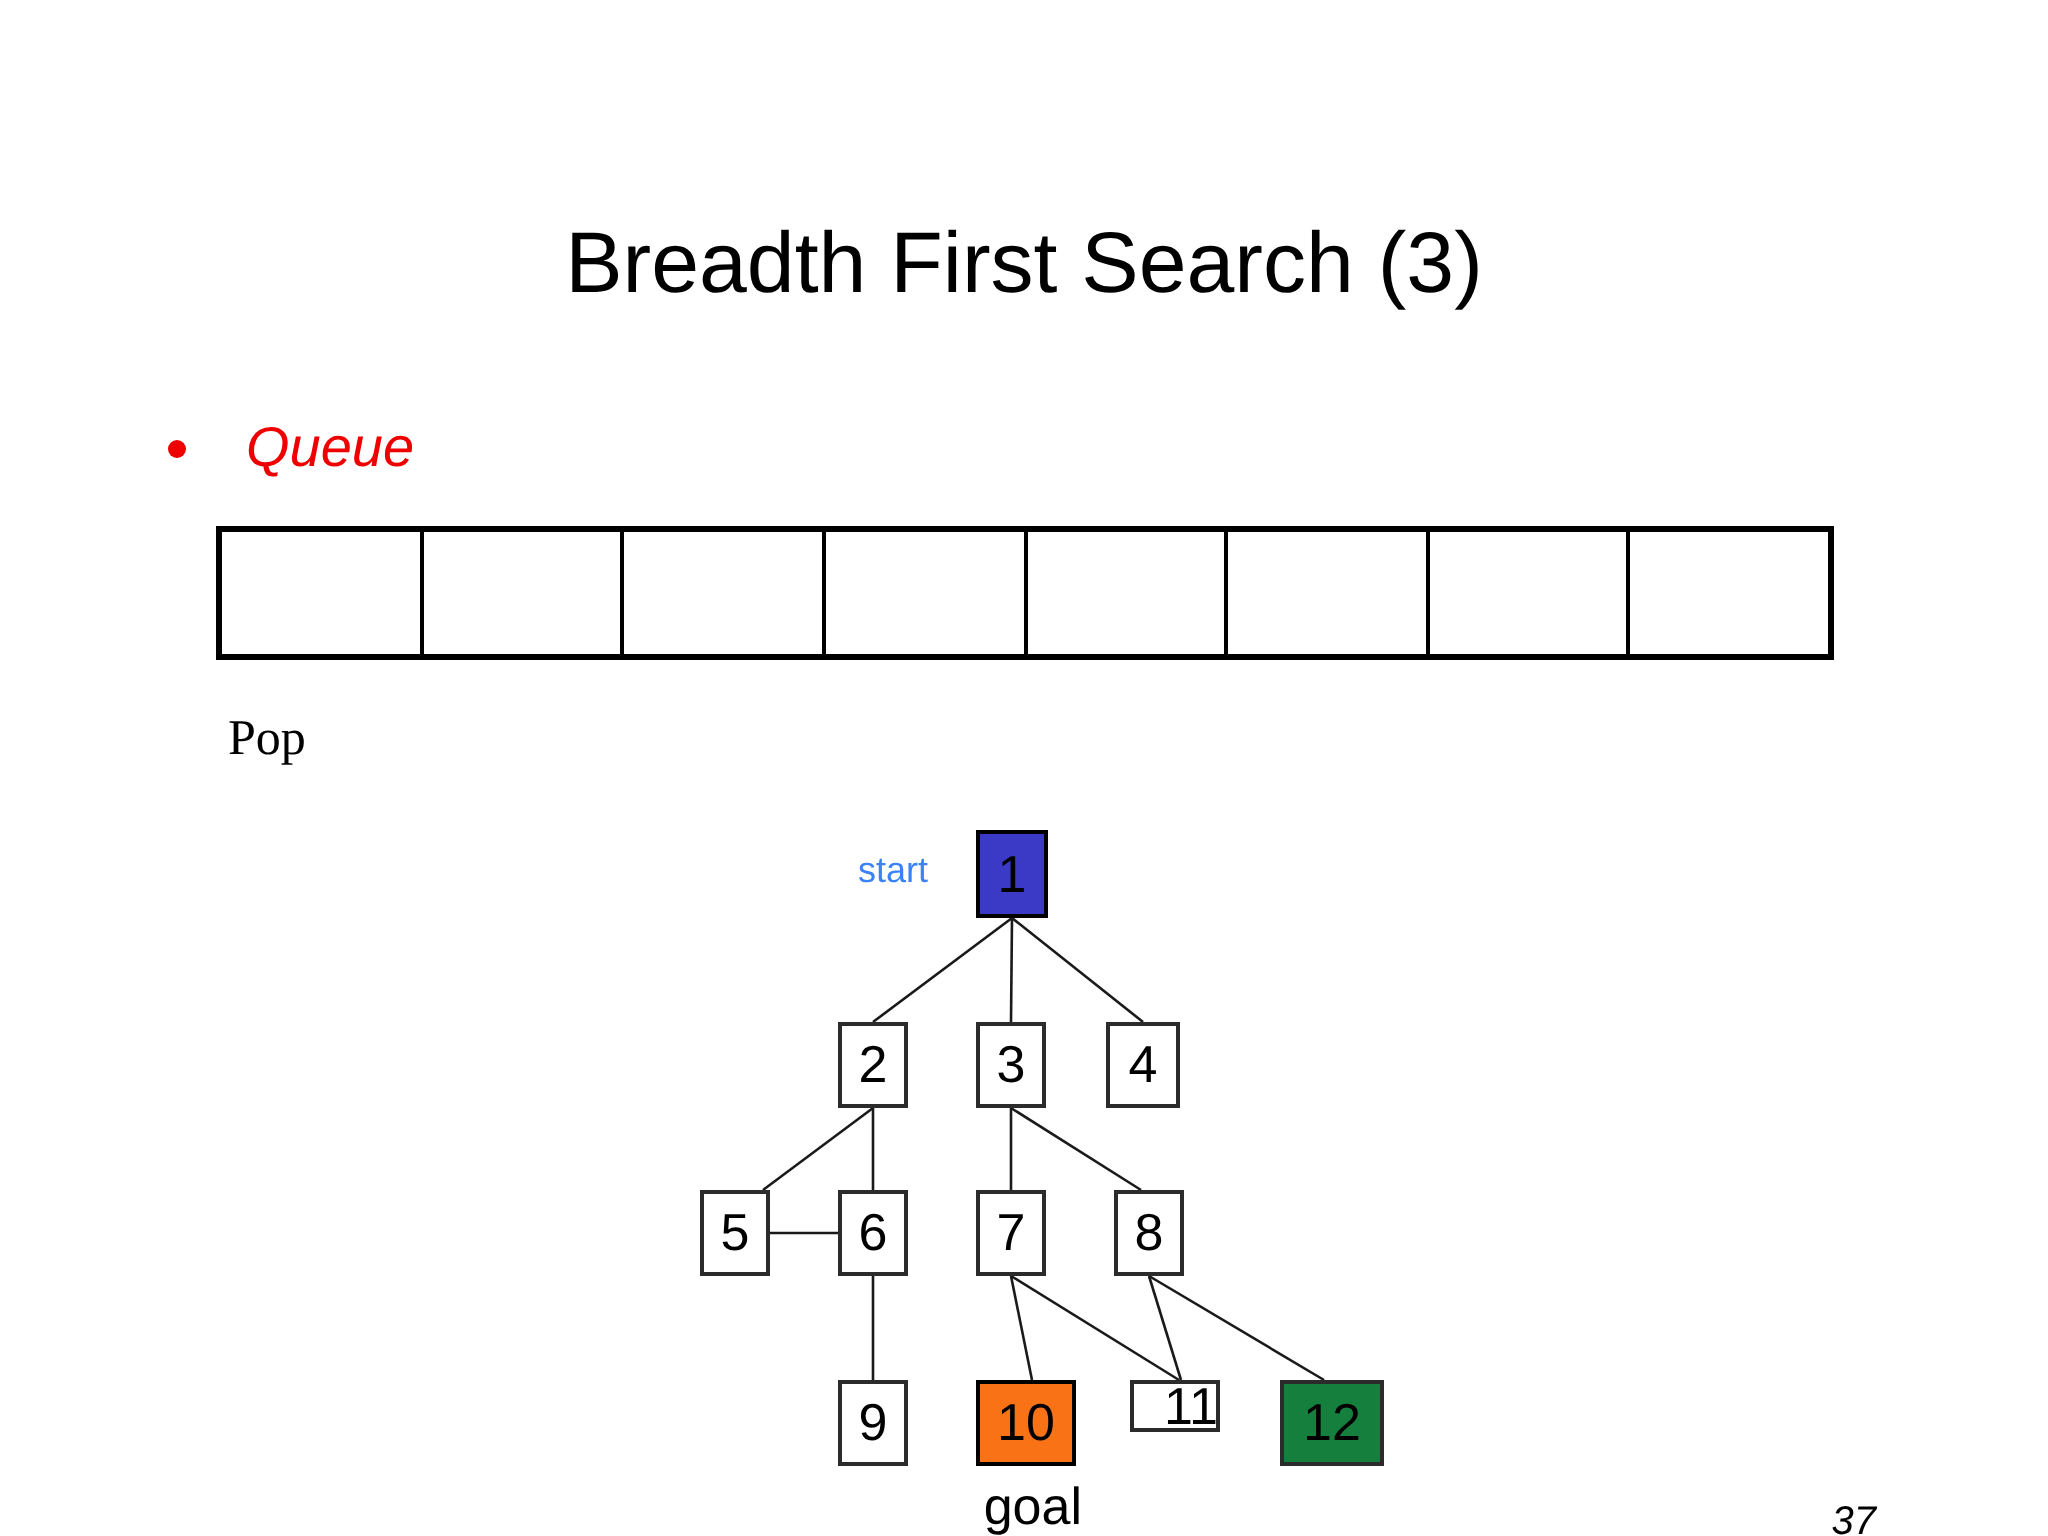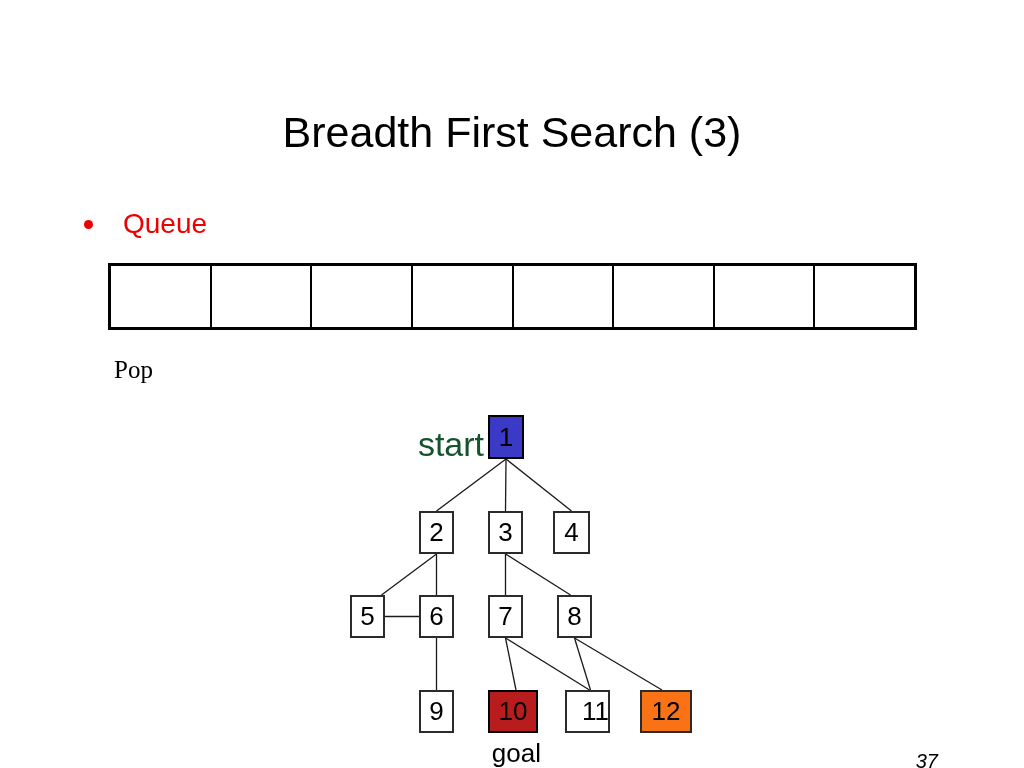--- a/index.html
+++ b/index.html
@@ -19,20 +19,21 @@
     text-align: center;
     font-size: 43px;
     color: #000000;
     white-space: nowrap;
   }
   .bullet-row {
     position: absolute;
     left: 84px; top: 160px;
     display: flex;
     align-items: center;
+    font-style: italic;
   }
   .bullet-dot {
     width: 9px; height: 9px;
     border-radius: 50%;
     margin-right: 30px;
     flex: 0 0 auto;
   }
   .bullet-label {
     font-size: 28px;
     line-height: 32px;
@@ -65,25 +66,25 @@
     box-sizing: border-box;
     border: 2px solid #2b2b2b;
     display: flex;
     align-items: center;
     justify-content: center;
     font-size: 26px;
     color: #000000;
   }
   .start-label {
     position: absolute;
-    left: 390px; top: 377px;
+    left: 370px; top: 377px;
     width: 94px;
     text-align: right;
-    font-size: 34px;
-    color: #14532d;
+    font-size: 18px;
+    color: #3b82f6;
   }
   .goal-label {
     position: absolute;
     left: 485px; top: 690px;
     width: 56px;
     text-align: right;
     font-size: 26px;
     color: #000000;
   }
   .page-number {
@@ -139,20 +140,20 @@
     <div class="goal-label">goal</div>
   <div class="tree-node" style="left: 488px; top: 367px; width: 36px; height: 44px; border-color: rgb(0, 0, 0); background: rgb(58, 58, 198);">1</div>
       <div class="tree-node" style="left: 419px; top: 463px; width: 35px; height: 43px; border-color: rgb(43, 43, 43); background: rgb(255, 255, 255);">2</div>
       <div class="tree-node" style="left: 488px; top: 463px; width: 35px; height: 43px; border-color: rgb(43, 43, 43); background: rgb(255, 255, 255);">3</div>
       <div class="tree-node" style="left: 553px; top: 463px; width: 37px; height: 43px; border-color: rgb(43, 43, 43); background: rgb(255, 255, 255);">4</div>
       <div class="tree-node" style="left: 350px; top: 547px; width: 35px; height: 43px; border-color: rgb(43, 43, 43); background: rgb(255, 255, 255);">5</div>
       <div class="tree-node" style="left: 419px; top: 547px; width: 35px; height: 43px; border-color: rgb(43, 43, 43); background: rgb(255, 255, 255);">6</div>
       <div class="tree-node" style="left: 488px; top: 547px; width: 35px; height: 43px; border-color: rgb(43, 43, 43); background: rgb(255, 255, 255);">7</div>
       <div class="tree-node" style="left: 557px; top: 547px; width: 35px; height: 43px; border-color: rgb(43, 43, 43); background: rgb(255, 255, 255);">8</div>
       <div class="tree-node" style="left: 419px; top: 642px; width: 35px; height: 43px; border-color: rgb(43, 43, 43); background: rgb(255, 255, 255);">9</div>
-      <div class="tree-node" style="left: 488px; top: 642px; width: 50px; height: 43px; border-color: rgb(0, 0, 0); background: #b91c1c;">10</div>
-      <div class="tree-node" style="left: 565px; top: 642px; width: 45px; height: 43px; border-color: rgb(43, 43, 43); background: rgb(255, 255, 255); padding-left: 16px;">11</div>
-      <div class="tree-node" style="left: 640px; top: 642px; width: 52px; height: 43px; border-color: rgb(43, 43, 43); background: #f97316;">12</div>
+      <div class="tree-node" style="left: 488px; top: 642px; width: 50px; height: 43px; border-color: rgb(0, 0, 0); background: #f97316;">10</div>
+      <div class="tree-node" style="left: 565px; top: 642px; width: 45px; height: 26px; border-color: rgb(43, 43, 43); background: rgb(255, 255, 255); padding-left: 16px;">11</div>
+      <div class="tree-node" style="left: 640px; top: 642px; width: 52px; height: 43px; border-color: rgb(43, 43, 43); background: #15803d;">12</div>
     </div>
 
   <div class="page-number">37</div>
 
 </div>
 
 </body></html>

